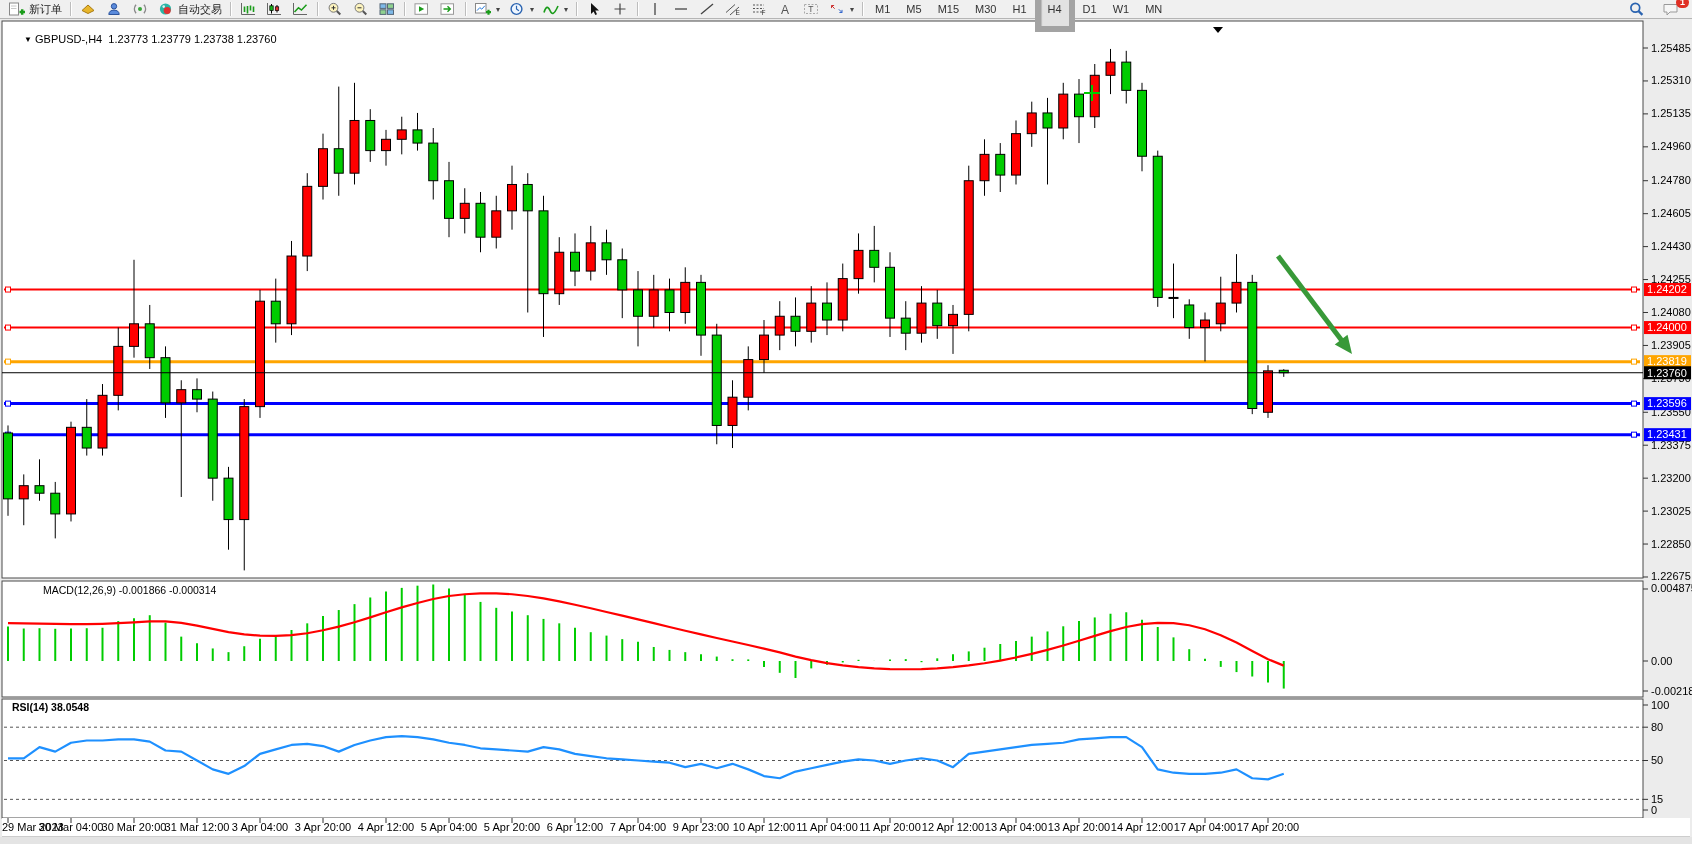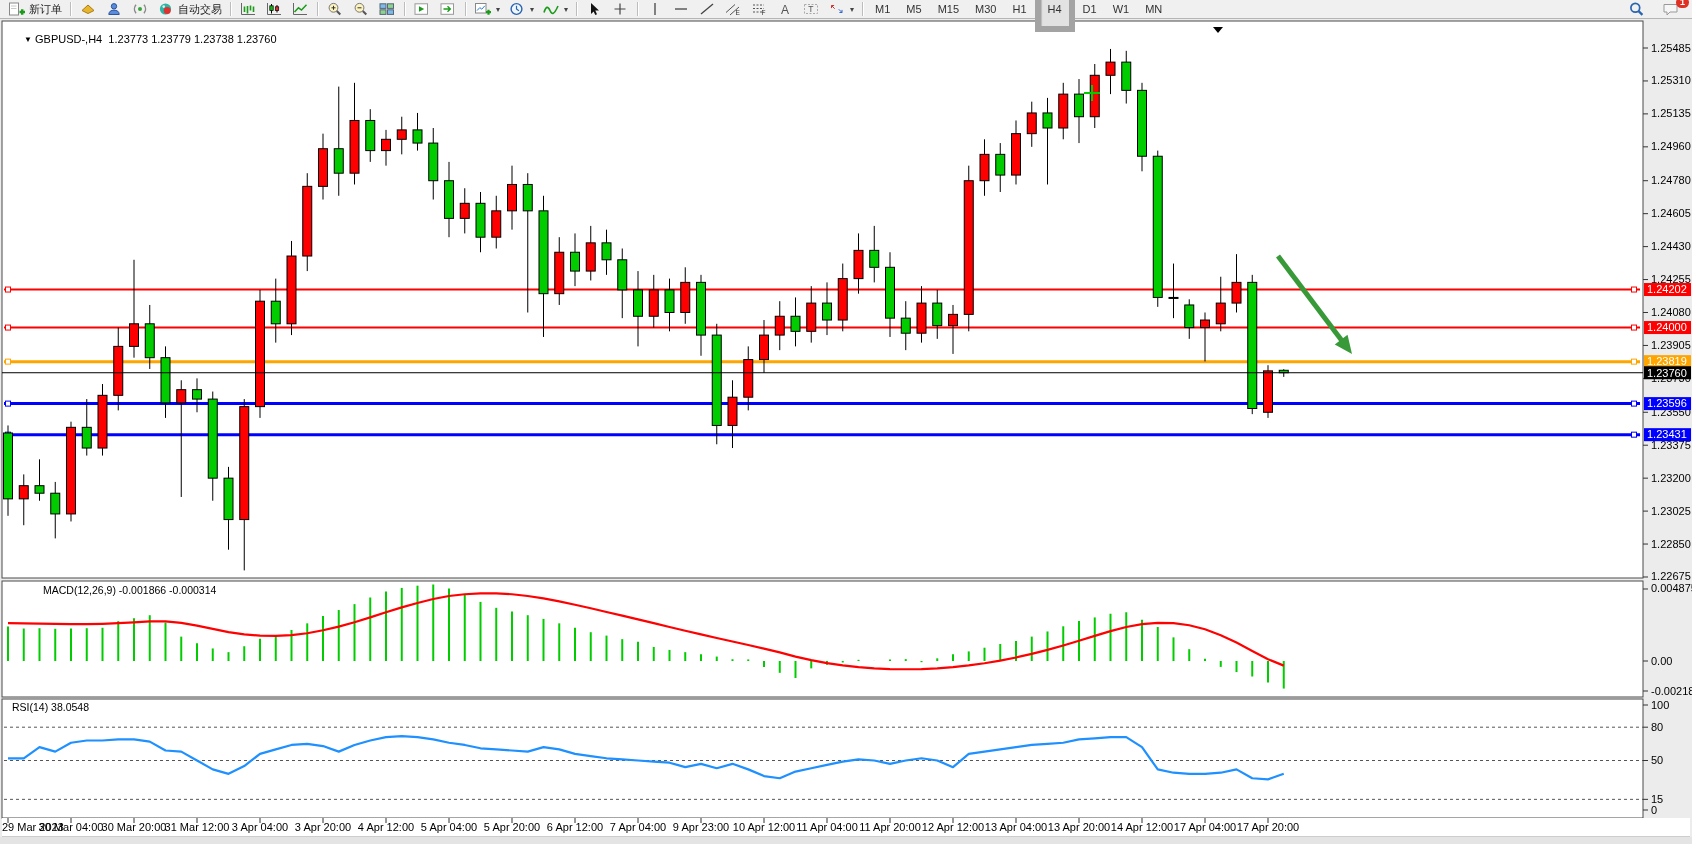--- a/index.html
+++ b/index.html
@@ -15,21 +15,21 @@
   .tf-btn.active{border:6px solid #a3a3a3;background:#e2e2e2;box-shadow:inset 1px 1px 1px #bbb;}
   .tb-right{margin-left:auto;display:flex;align-items:center;padding-right:8px;}
   .badge{position:absolute;top:-4px;right:-6px;background:#e03024;color:#fff;font-size:9px;line-height:11px;
     min-width:11px;height:11px;border-radius:6px;text-align:center;font-weight:bold;padding:0 1px;}
   .chat-wrap{position:relative;margin-left:8px;}
   
   .overlay{position:absolute;z-index:3;color:#000;white-space:pre;}
   #chart-title{left:24px;top:25px;font-size:11px;margin-top:8px;}
   #chart-title .tri{font-size:8px;vertical-align:1px;}
   #macd-label{left:12px;top:584px;font-size:10.5px;padding-left:31px;}
-  #rsi-label{left:12px;top:701px;font-size:10.5px;}
+  #rsi-label{left:12px;top:701px;font-size:10.5px;font-weight:bold;}
   svg text{font-family:"Liberation Sans",sans-serif;}
   #chart{position:absolute;left:0;top:0;z-index:1;}
   .bottom-strip{position:absolute;left:0;top:837px;width:1692px;height:7px;background:#e4e4e4;z-index:2;}
 </style>
 </head>
 <body>
 
 <div id="app">
   <div class="toolbar" id="toolbar">
       <div class="tb-btn">

